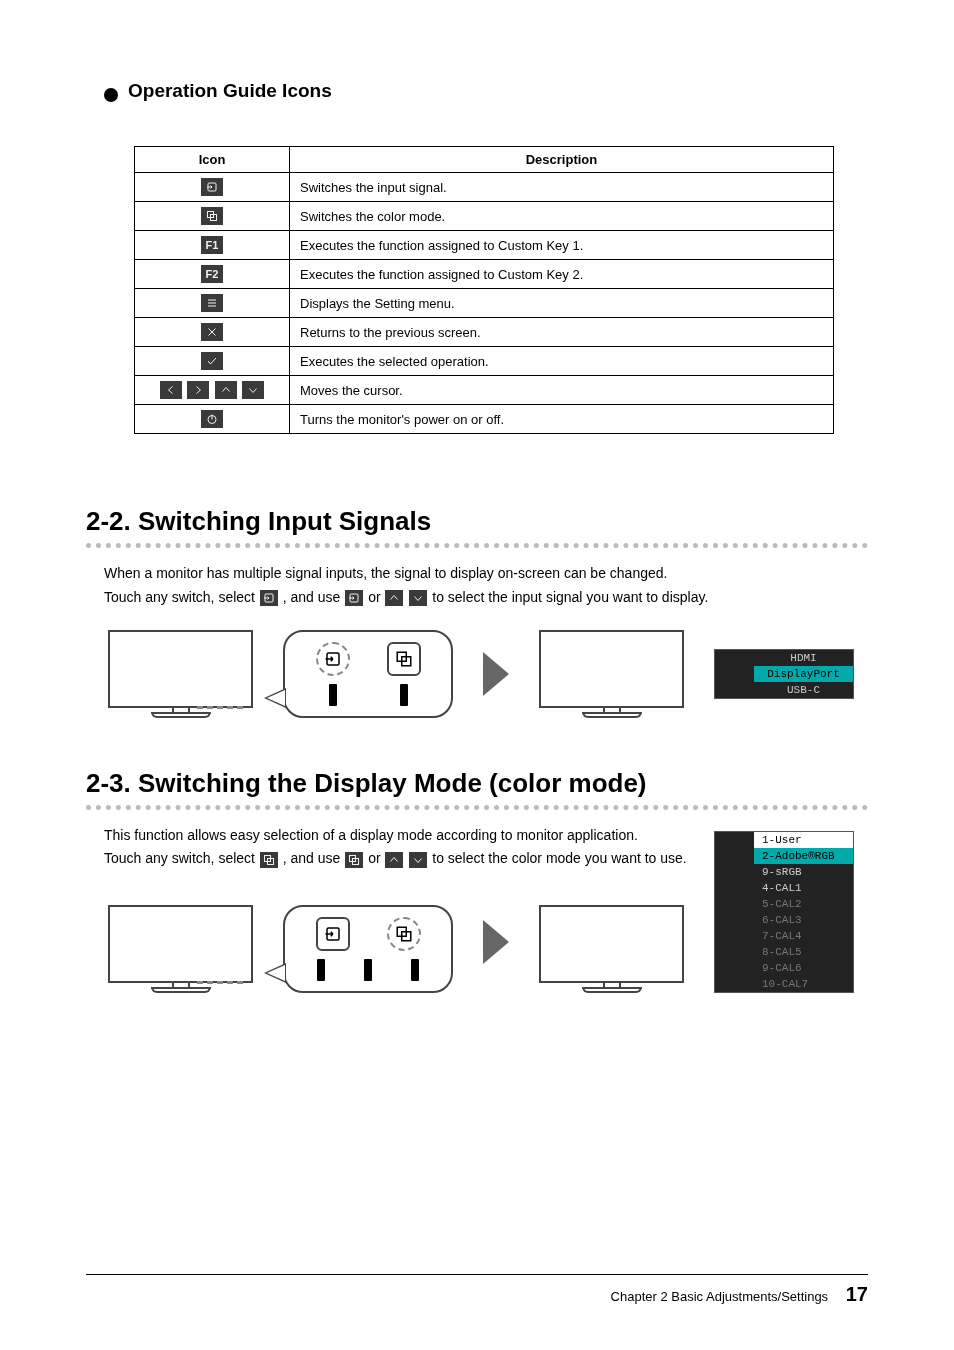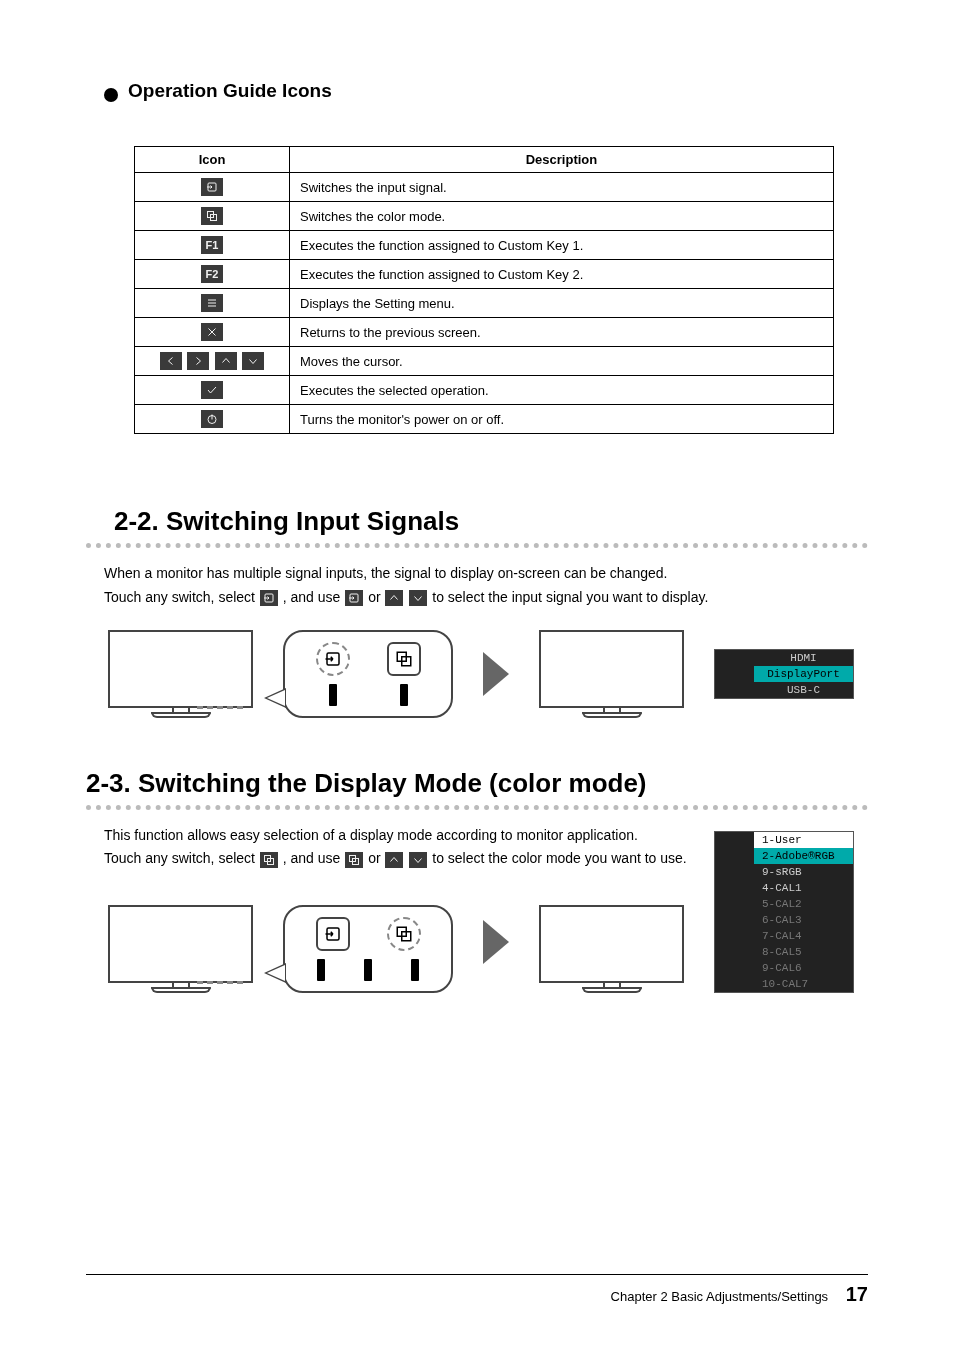--- a/index.html
+++ b/index.html
@@ -152,21 +152,21 @@
   .monitor-btns span { width:6px; height:3px; background:#888;}
   .footer {
     position:absolute;
     bottom:44px; left:86px; right:86px;
     border-top:1px solid #000;
     padding-top:8px;
     text-align:right;
     font-size:13px;
   }
   .footer .pg { font-size:20px; font-weight:bold; margin-left:14px;}
-  .section-22 { margin-top: 72px; margin-left: 28px; }
+  .section-22 { margin-top: 72px; }
 </style>
 </head>
 <body>
 
 <div class="subheading">
   <span class="bullet"></span>
   <span>Operation Guide Icons</span>
 </div>
 
 <table class="icon-table">
@@ -226,50 +226,50 @@
               <path d="M5 5l14 14M19 5L5 19"></path>
             </svg>
           </span>
     </td>
     <td>Returns to the previous screen.</td>
   </tr>
   <tr>
     <td class="icon-cell">
       <span class="darkbtn">
             <svg viewBox="0 0 24 24">
+              <path d="M4 12l5 6L20 6"></path>
+            </svg>
+          </span>
+    </td>
+    <td>Executes the selected operation.</td>
+  </tr>
+  <tr>
+    <td class="icon-cell">
+      <span class="darkbtn">
+            <svg viewBox="0 0 24 24">
               <path d="M15 5l-8 7 8 7"></path>
             </svg>
           </span>
       <span class="darkbtn">
             <svg viewBox="0 0 24 24">
               <path d="M9 5l8 7-8 7"></path>
             </svg>
           </span>
       <span class="darkbtn">
             <svg viewBox="0 0 24 24">
               <path d="M5 15l7-8 7 8"></path>
             </svg>
           </span>
       <span class="darkbtn">
             <svg viewBox="0 0 24 24">
               <path d="M5 9l7 8 7-8"></path>
             </svg>
           </span>
     </td>
     <td>Moves the cursor.</td>
-  </tr>
-  <tr>
-    <td class="icon-cell">
-      <span class="darkbtn">
-            <svg viewBox="0 0 24 24">
-              <path d="M4 12l5 6L20 6"></path>
-            </svg>
-          </span>
-    </td>
-    <td>Executes the selected operation.</td>
   </tr>
   <tr>
     <td class="icon-cell">
       <span class="darkbtn">
             <svg viewBox="0 0 24 24">
               <circle cx="12" cy="13" r="8"></circle>
               <path d="M12 3v10"></path>
             </svg>
           </span>
     </td>

